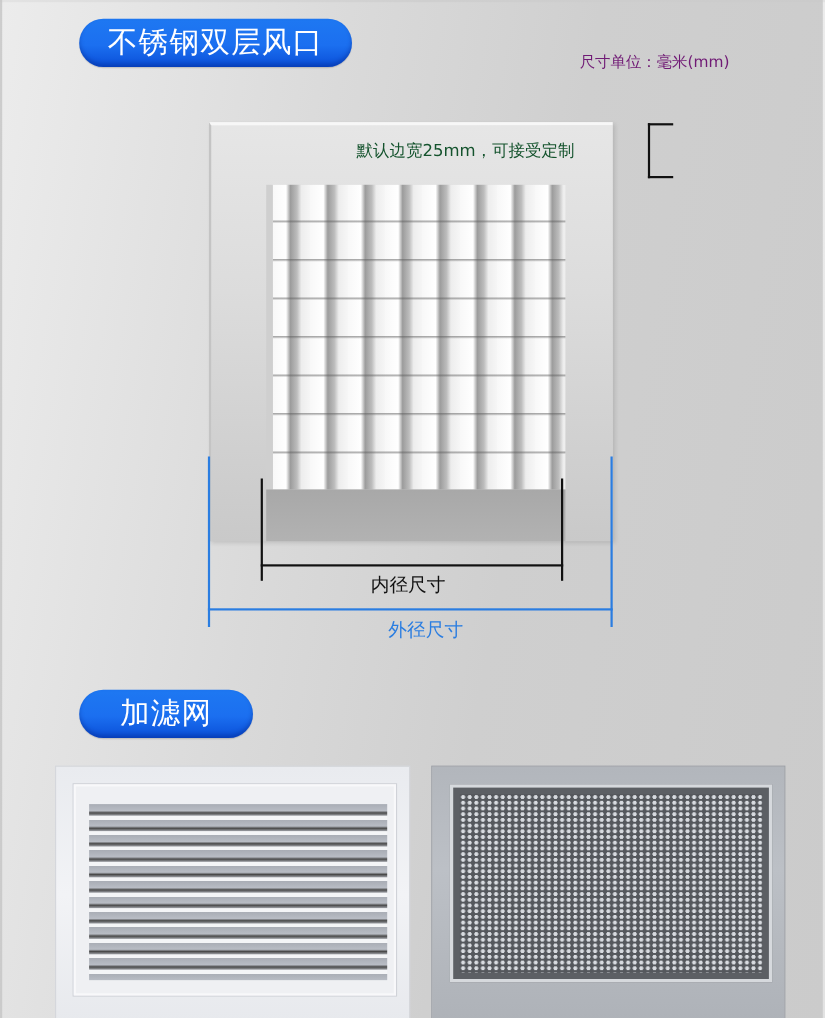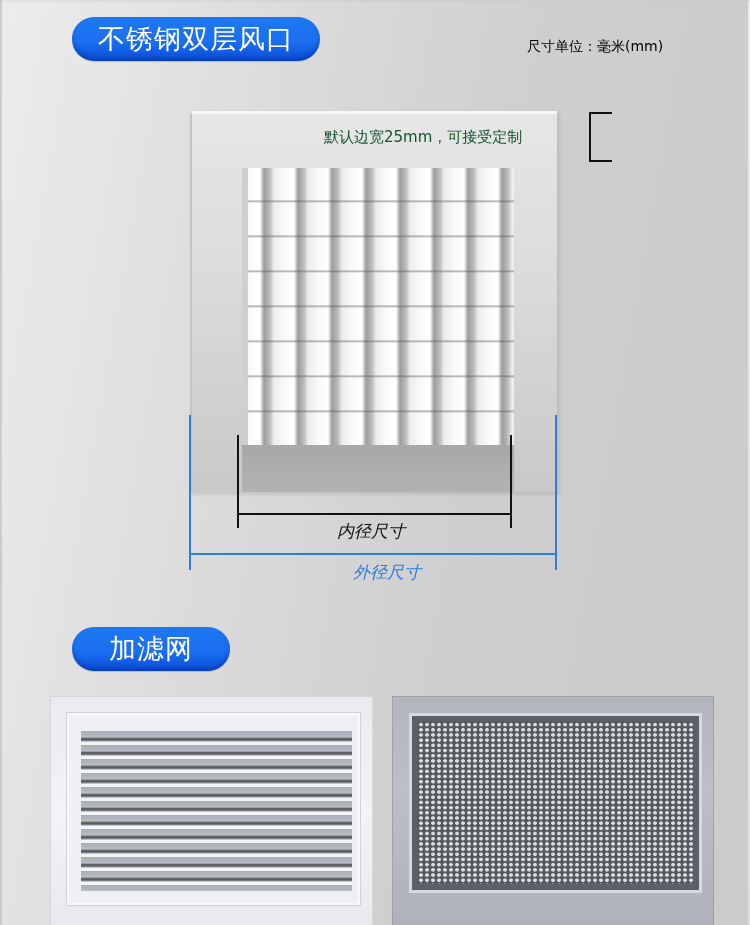--- a/index.html
+++ b/index.html
@@ -11,21 +11,21 @@
   }
   .pill {
     position: absolute; height: 44px; border-radius: 22px;
     background: linear-gradient(180deg, #1e78f2 0%, #1b6ff0 55%, #0a4fd8 100%);
     box-shadow: inset 0 -3px 4px rgba(0,30,120,0.35), 0 1px 1px rgba(0,0,0,0.15);
     color: #fff; font-size: 27px; line-height: 44px; text-align: center;
     letter-spacing: 1px;
   }
   #title1 { left: 66px; top: 11px; width: 248px; }
   #title2 { left: 66px; top: 621px; width: 158px; }
-  .unit-note { position: absolute; left: 521px; top: 32px; font-size: 14px; color: #000000; }
+  .unit-note { position: absolute; left: 521px; top: 42px; font-size: 14px; color: #701a75; }
 
   
   .grille {
     position: absolute; left: 184px; top: 105px; width: 367px; height: 381px;
     background: linear-gradient(180deg, #e6e6e6 0%, #dcdcdc 40%, #c9c9c9 100%);
     border-top: 3px solid #f7f7f7; border-left: 2px solid #c4c4c4;
     box-shadow: 2px 2px 4px rgba(0,0,0,0.12);
   }
   .grille-inner {
     position: absolute; left: 48px; top: 52px; width: 272px; height: 277px;
@@ -36,21 +36,21 @@
   }
   .grille-bottom {
     position: absolute; left: 48px; top: 329px; width: 272px; height: 47px;
     background: linear-gradient(180deg, #a8a8a8 0%, #b2b2b2 100%);
   }
   .edge-note { position: absolute; left: 318px; top: 122px; font-size: 15px; color: #14532d; }
 
   
   .line { position: absolute; background: #111; }
   .bline { position: absolute; background: #2a7de1; }
-  .dim-label { position: absolute; font-size: 17px; font-style: italic; }
+  .dim-label { position: absolute; font-size: 17px; }
 
   
   .prod1 {
     position: absolute; left: 44px; top: 690px; width: 323px; height: 235px;
     background: linear-gradient(180deg, #e9ebef 0%, #f2f3f6 50%, #e7e9ed 100%);
     border: 1px solid #d5d7dc;
   }
   .prod1-frame {
     position: absolute; left: 14px; top: 14px; width: 293px; height: 192px;
     border: 2px solid #f8f8fa; box-shadow: 0 0 0 1px #d0d2d8; background: #eff0f3;

